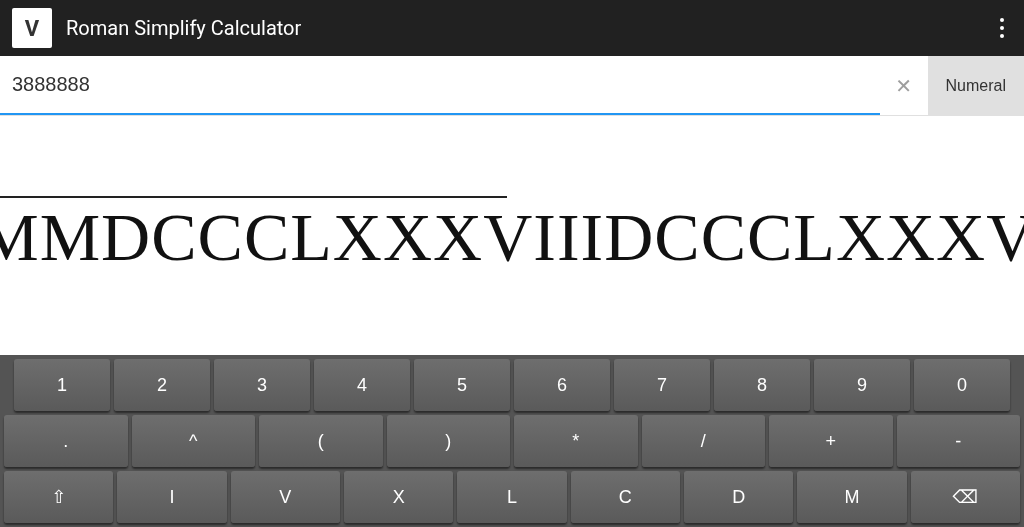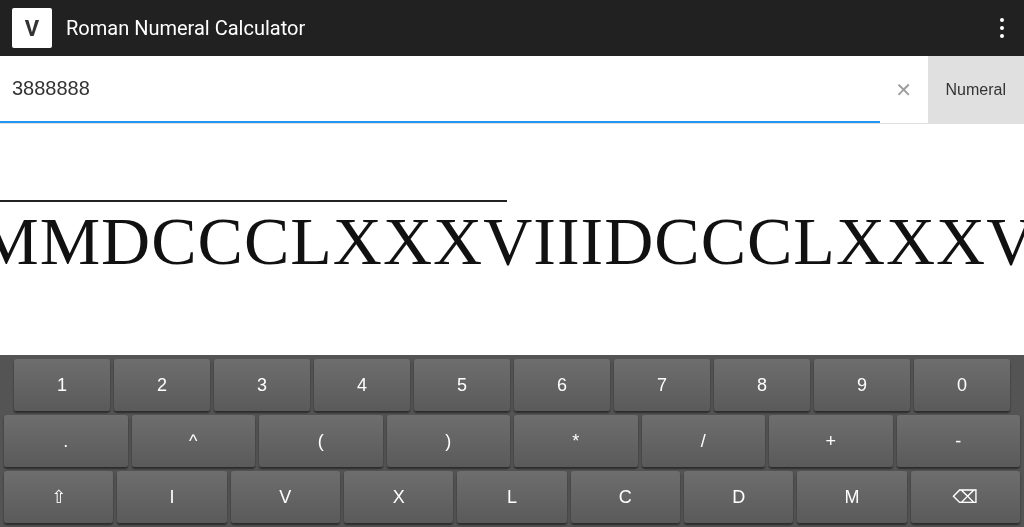--- a/index.html
+++ b/index.html
@@ -56,21 +56,21 @@
       width: 4px;
       height: 4px;
       background: #fff;
       border-radius: 50%;
     }
 
     
     .input-row {
       display: flex;
       align-items: center;
-      height: 68px;
+      height: 60px;
       background: #fff;
       border-bottom: 1px solid #e0e0e0;
       flex-shrink: 0;
     }
     .number-input {
       flex: 1;
       border: none;
       outline: none;
       font-size: 20px;
       padding: 0 12px;
@@ -174,21 +174,21 @@
     
     .row-letters .kb-key { }
   </style>
 </head>
 <body>
 
 <div class="header">
   <div class="header-logo">
     <span>V</span>
   </div>
-  <span class="header-title">Roman Numeral Calculator</span>
+  <span class="header-title">Roman Simplify Calculator</span>
   <div class="header-menu">
     <div class="dot"></div>
     <div class="dot"></div>
     <div class="dot"></div>
   </div>
 </div>
 
 <div class="input-row">
   <input class="number-input" type="text" value="3888888" style="">
   <button class="clear-btn">

